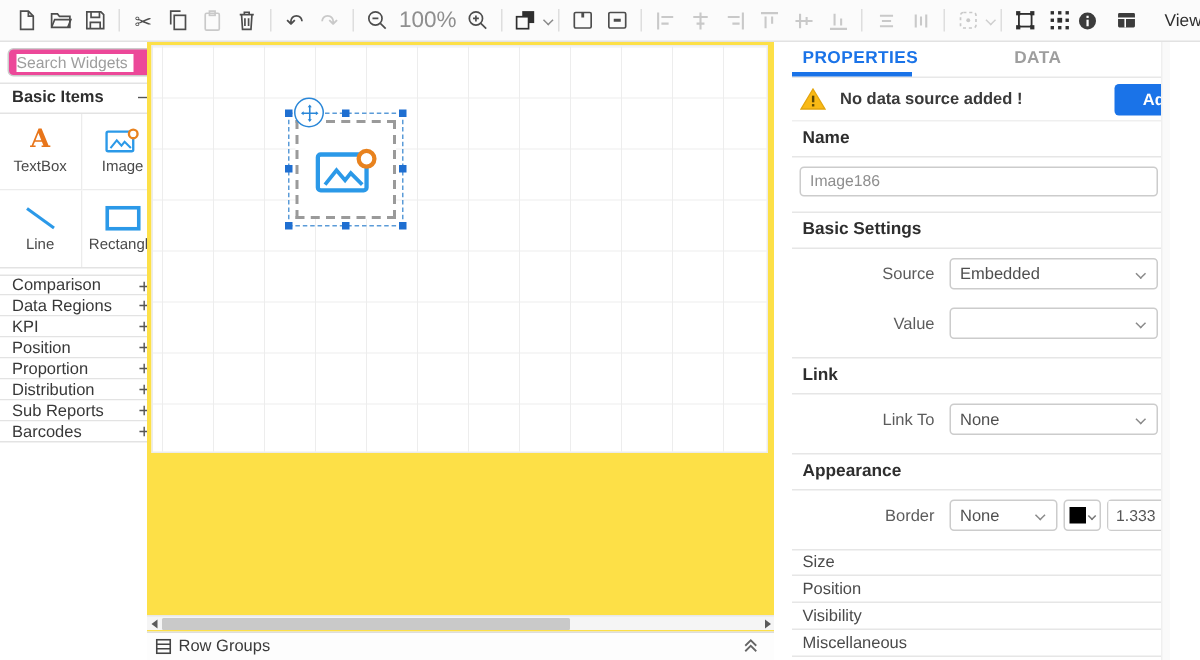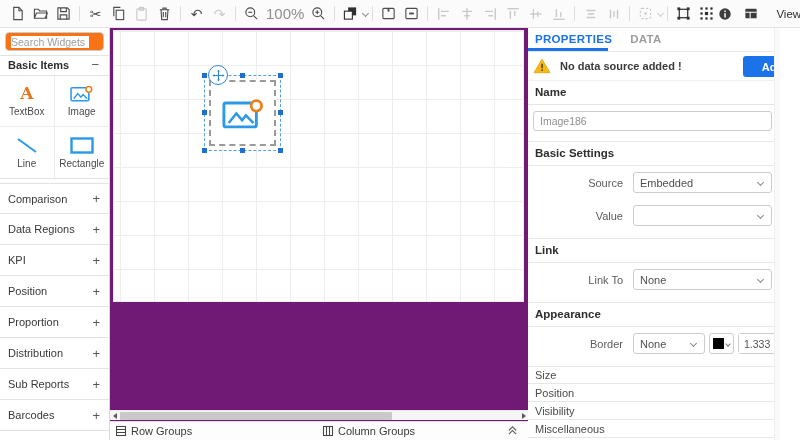--- a/index.html
+++ b/index.html
@@ -19,43 +19,43 @@
   .chev-mini { width:5px; height:5px; border-right:1.3px solid #8a8a8a; border-bottom:1.3px solid #8a8a8a;
                transform:rotate(45deg); margin-left:1px; flex:none; }
   .chev-mini.light { border-color:#cfcfcf; }
   .tb-right { margin-left:auto; display:flex; align-items:center; gap:12px; padding-right:8px; }
   .view-btn { display:flex; align-items:center; gap:18px; color:#2f2f2f; font-size:11.5px; }
 
   
   .sidebar { position:absolute; top:28px; left:0; width:110px; bottom:0; background:#fff;
              border-right:1px solid #d8d8d8; }
   .search-wrap { margin:4px 5px; height:19px; border:1px solid #ccc; border-radius:4px;
-                 display:flex; align-items:center; padding:0 5px; background:#f97316;gap:46px; }
+                 display:flex; align-items:center; padding:0 5px; background:#ec4899;gap:46px; }
   .search-wrap input { border:none; outline:none; width:78px; font-size:10.5px; color:#555;
                        font-family:"Liberation Sans", sans-serif; }
   .search-wrap input::placeholder { color:#9e9e9e; }
   .acc-head { display:flex; align-items:center; justify-content:space-between; padding:3px 8px 4px;
               border-top:1px solid #e3e3e3; border-bottom:1px solid #e3e3e3; }
   .acc-title { font-weight:bold; font-size:11px; color:#2e2e2e; }
   .acc-sign { color:#555; font-size:13px; line-height:10px; padding-right:2px; }
   .widget-grid { display:grid; grid-template-columns:1fr 1fr; border-bottom:1px solid #e3e3e3; }
   .widget-cell { height:51px; display:flex; flex-direction:column; align-items:center; justify-content:center;
                  gap:4px; border-right:1px solid #ececec; border-bottom:1px solid #ececec; background:#fff; }
   .widget-cell:nth-child(2n) { border-right:none; }
   .widget-cell:nth-child(n+3) { border-bottom:none; }
   .widget-label { font-size:10px; color:#4a4a4a; }
   .tbx-glyph { font-family:"DejaVu Serif","Liberation Serif",serif; font-weight:bold; font-size:17px;
                color:#e8751a; line-height:17px; }
-  .cat-row { display:flex; align-items:center; justify-content:space-between; height:31px;
+  .cat-row { display:flex; align-items:center; justify-content:space-between; height:14px;
              padding:0 9px 0 8px; border-bottom:1px solid #e3e3e3; background:#fff; }
   .cat-label { color:#383838; font-size:11px; }
   .cat-plus { color:#555; font-size:13px; }
 
   
-  .canvas-area { position:absolute; top:28px; left:110px; width:418px; bottom:0; background:#701a75; overflow:hidden; }
+  .canvas-area { position:absolute; top:28px; left:98px; width:418px; bottom:0; background:#fde047; overflow:hidden; }
   .page { position:absolute; left:3px; top:2px; width:411px; height:272px; background:#fff;
           background-image:linear-gradient(#ededed 1px, transparent 1px),
                            linear-gradient(90deg,#ededed 1px, transparent 1px);
           background-size:34px 34px; background-position:6px 0; border:1px solid #ececec; }
   .selection { position:absolute; left:94px; top:47px; width:77px; height:76px;
                border:1px dashed #5b9bd8; }
   .handle { position:absolute; width:5px; height:5px; background:#1f6fd1; }
   .h-nw{left:-3px;top:-3px}.h-n{left:50%;margin-left:-3px;top:-3px}.h-ne{right:-3px;top:-3px}
   .h-w{left:-3px;top:50%;margin-top:-3px}.h-e{right:-3px;top:50%;margin-top:-3px}
   .h-sw{left:-3px;bottom:-3px}.h-s{left:50%;margin-left:-3px;bottom:-3px}.h-se{right:-3px;bottom:-3px}
@@ -79,21 +79,21 @@
   .grp-collapse { position:absolute; right:10px; top:3px; }
 
   
   .panel { position:absolute; top:28px; left:528px; width:252px; bottom:0; background:#fff; overflow:hidden; }
   .panel-scrollbar { position:absolute; right:0; top:0; bottom:0; width:6px; background:#fafafa;
                      border-left:1px solid #efefef; }
   .tabs { height:24px; display:flex; align-items:flex-start; padding-top:3px; border-bottom:1px solid #e8e8e8;
           position:relative; }
   .tab { font-weight:bold; font-size:11.5px; letter-spacing:.3px; padding:2px 0; }
   .tab.active { color:#1a73e8; margin-left:7px; }
-  .tab.inactive { color:#9e9e9e; margin-left:18px; }
+  .tab.inactive { color:#9e9e9e; margin-left:64px; }
   .tab-underline { position:absolute; left:0; bottom:0; width:80px; height:3px; background:#1a73e8; }
   .warnrow { height:29px; display:flex; align-items:center; padding:0 5px; border-bottom:1px solid #efefef;
              position:relative; }
   .warn-msg { font-weight:bold; color:#3a3a3a; margin-left:9px; font-size:11px; }
   .add-btn { position:absolute; left:215px; top:4px; height:21px; width:110px; background:#1a73e8; color:#fff;
              border:none; border-radius:3px; font-size:11px; font-weight:bold; text-align:center;
              font-family:"Liberation Sans", sans-serif; padding:0 0 0 12px; }
   .sec-head { padding:5px 7px 6px; font-weight:bold; font-size:11.5px; color:#2e2e2e;
               border-bottom:1px solid #e6e6e6; background:#fff; }
   .sec-head.bt { border-top:1px solid #e6e6e6; }
@@ -485,29 +485,20 @@
   <div class="groups-bar">
     <div class="grp-item grp-row">
       <span>
           <svg width="12" height="12" viewBox="0 0 16 16" fill="none" stroke="#444" stroke-width="1.4">
             <rect x="2" y="2" width="12" height="12"></rect>
             <path d="M2 6h12M2 10h12"></path>
           </svg>
         </span>
       <span>Row Groups</span>
     </div>
-    <div class="grp-item grp-col">
-      <span>
-          <svg width="12" height="12" viewBox="0 0 16 16" fill="none" stroke="#444" stroke-width="1.4">
-            <rect x="2" y="2" width="12" height="12"></rect>
-            <path d="M6 2v12M10 2v12"></path>
-          </svg>
-        </span>
-      <span>Column Groups</span>
-    </div>
     <span class="grp-collapse">
       <svg width="11" height="11" viewBox="0 0 12 12" fill="none" stroke="#666" stroke-width="1.3">
           <path d="M2 6L6 2l4 4M2 10L6 6l4 4"></path>
         </svg>
     </span>
   </div>
 </div>
 
 <div class="panel">
   <div class="tabs">

